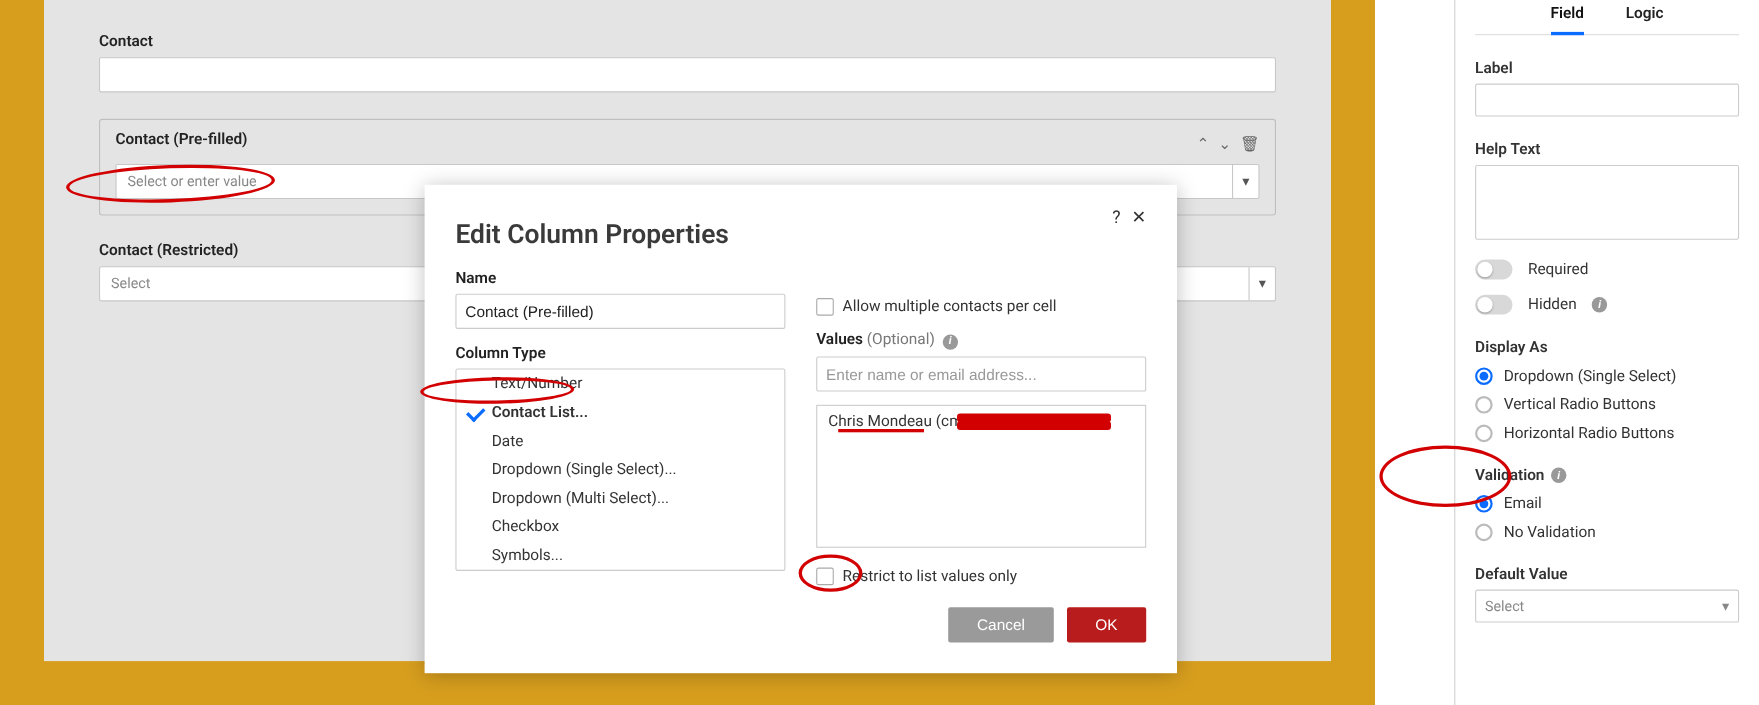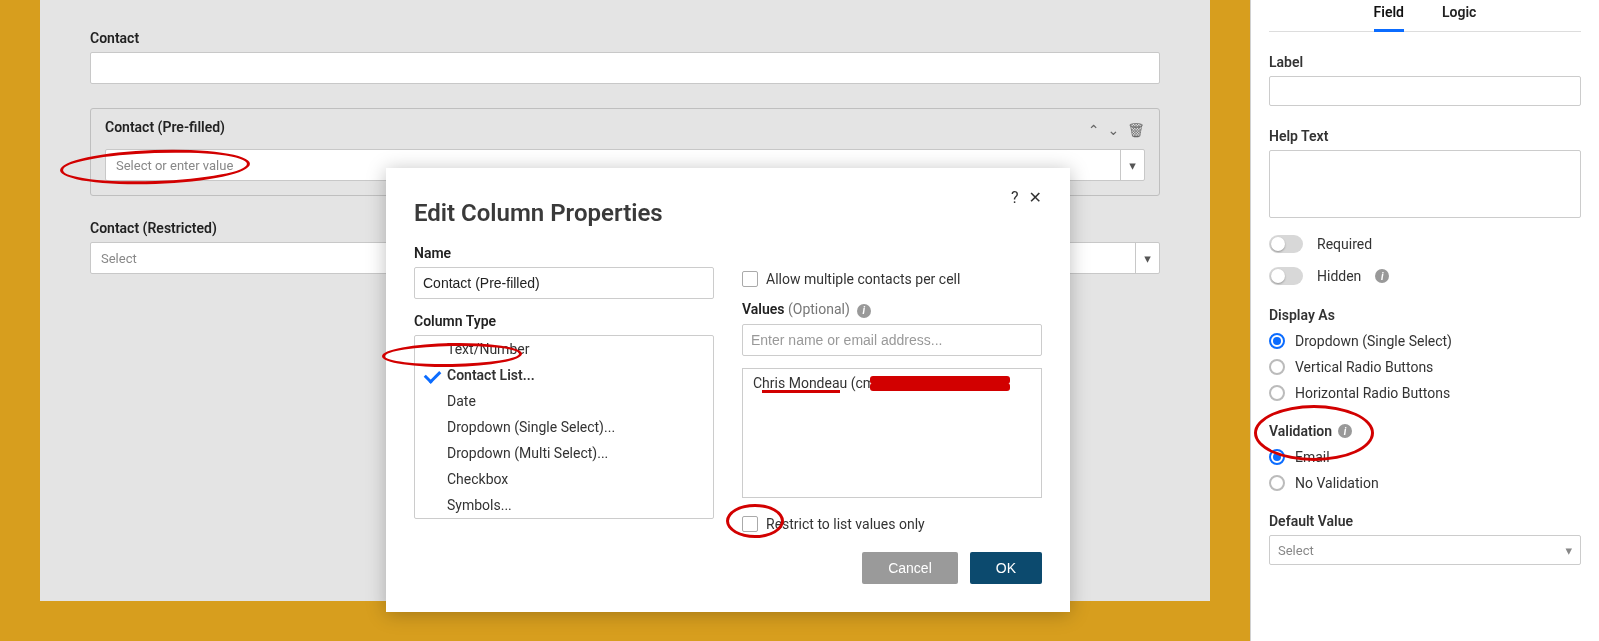--- a/index.html
+++ b/index.html
@@ -186,40 +186,40 @@
       margin-top: 20px;
     }
     .btn {
       padding: 8px 26px;
       border-radius: 2px;
       border: none;
       font-size: 14px;
       cursor: pointer;
     }
     .btn-cancel { background: #9a9a9a; color: #fff; }
-    .btn-primary { background: #0c4a6e; color: #fff; }
+    .btn-primary { background: #b91c1c; color: #fff; }
 
     .info-icon {
       display: inline-flex;
       width: 14px; height: 14px;
       background: #999;
       color: #fff;
       border-radius: 50%;
       align-items: center;
       justify-content: center;
       font-size: 10px;
       font-weight: 700;
       font-style: italic;
     }
 
     
     .sidebar {
       position: absolute;
       right: 0; top: 0;
-      width: 349px;
+      width: 277px;
       height: 641px;
       background: #fff;
       border-left: 1px solid #d0d0d0;
       padding: 0 18px 18px 18px;
     }
     .tabs {
       display: flex;
       justify-content: center;
       gap: 38px;
       border-bottom: 1px solid #ddd;

